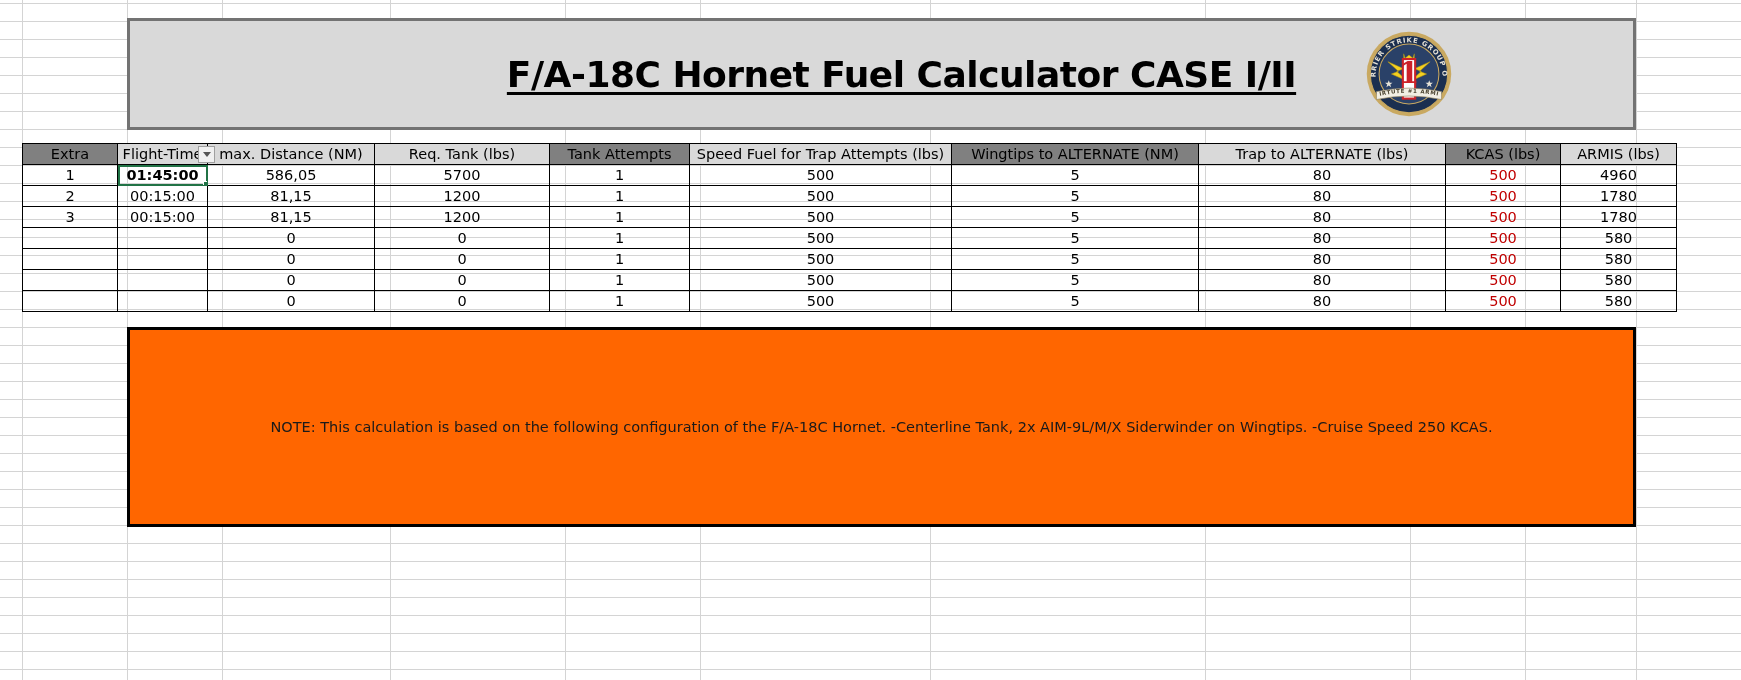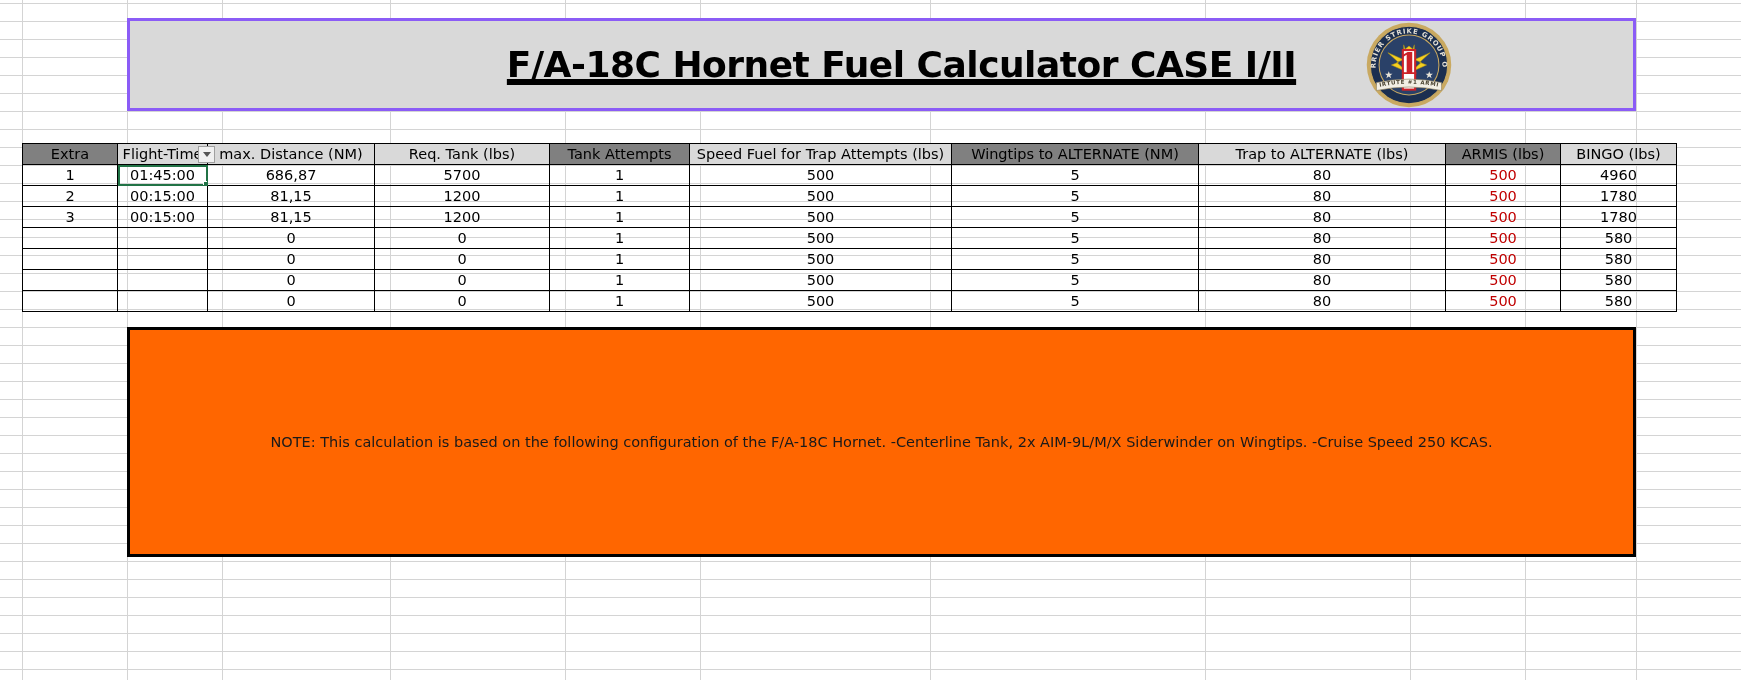--- a/index.html
+++ b/index.html
@@ -41,28 +41,27 @@
     height: 1px;
     background: #d4d4d4;
   }
 
   
   #title-banner {
     position: absolute;
     left: 127px;
     top: 18px;
     width: 1509px;
-    height: 93px;
+    height: 112px;
     background: #d9d9d9;
-    border: 3px solid #8b5cf6;
+    border: 3px solid #737373;
     box-sizing: border-box;
     display: flex;
     align-items: center;
     justify-content: center;
-    text-decoration: underline;
   }
   #title-text {
     font-family: "DejaVu Sans", sans-serif;
     font-weight: bold;
     font-size: 36px;
     letter-spacing: -0.5px;
     color: #000000;
     text-decoration: underline;
     text-underline-offset: 5px;
     text-decoration-thickness: 3px;
@@ -110,20 +109,21 @@
 
   td.val-bingo { color: #c00000; }
   td.cell-empty { }
 
   
   td.cell-selected {
     position: relative;
     outline: 2px solid #217346;
     outline-offset: -2px;
     z-index: 3;
+    font-weight: bold;
   }
   .sel-handle {
     position: absolute;
     right: -3px;
     bottom: -3px;
     width: 5px;
     height: 5px;
     background: #217346;
     border: 1px solid #ffffff;
   }
@@ -149,21 +149,21 @@
     border-right: 4px solid transparent;
     border-top: 5px solid #555555;
   }
 
   
   #note-box {
     position: absolute;
     left: 127px;
     top: 327px;
     width: 1509px;
-    height: 230px;
+    height: 200px;
     background: #ff6600;
     border: 3px solid #000000;
     box-sizing: border-box;
     display: flex;
     align-items: center;
     justify-content: center;
   }
   #note-text {
     font-family: "DejaVu Sans", sans-serif;
     font-size: 14.5px;
@@ -283,29 +283,29 @@
     <thead>
       <tr id="fuel-header-row">
           <th class="hdr-dark small">Extra</th>
           <th class="hdr-light">Flight-Time</th>
           <th class="hdr-light">max. Distance (NM)</th>
           <th class="hdr-light">Req. Tank (lbs)</th>
           <th class="hdr-dark">Tank Attempts</th>
           <th class="hdr-light">Speed Fuel for Trap Attempts (lbs)</th>
           <th class="hdr-dark">Wingtips to ALTERNATE (NM)</th>
           <th class="hdr-light">Trap to ALTERNATE (lbs)</th>
-          <th class="hdr-dark">ARMIS (lbs)</th>
-          <th class="hdr-light">BINGO (lbs)</th>
+          <th class="hdr-dark">KCAS (lbs)</th>
+          <th class="hdr-light">ARMIS (lbs)</th>
         </tr>
     </thead>
     <tbody id="fuel-body">
         <tr>
           <td>1</td>
           <td class="cell-selected">01:45:00<span class="sel-handle"></span></td>
-          <td>686,87</td>
+          <td>586,05</td>
           <td>5700</td>
           <td>1</td>
           <td>500</td>
           <td>5</td>
           <td>80</td>
           <td class="val-bingo">500</td>
           <td>4960</td>
         </tr>
         <tr>
           <td>2</td>

